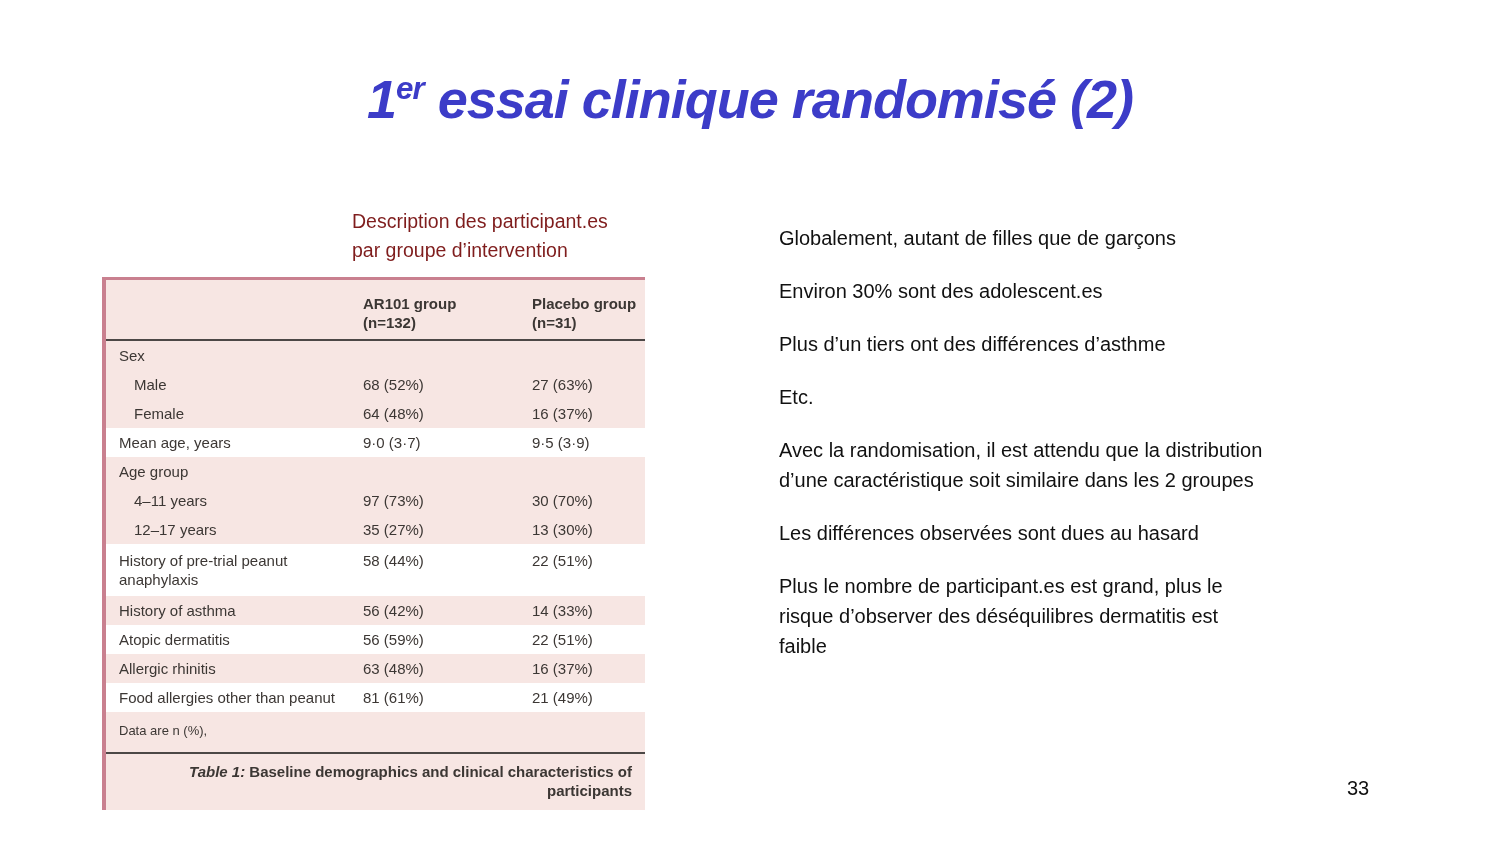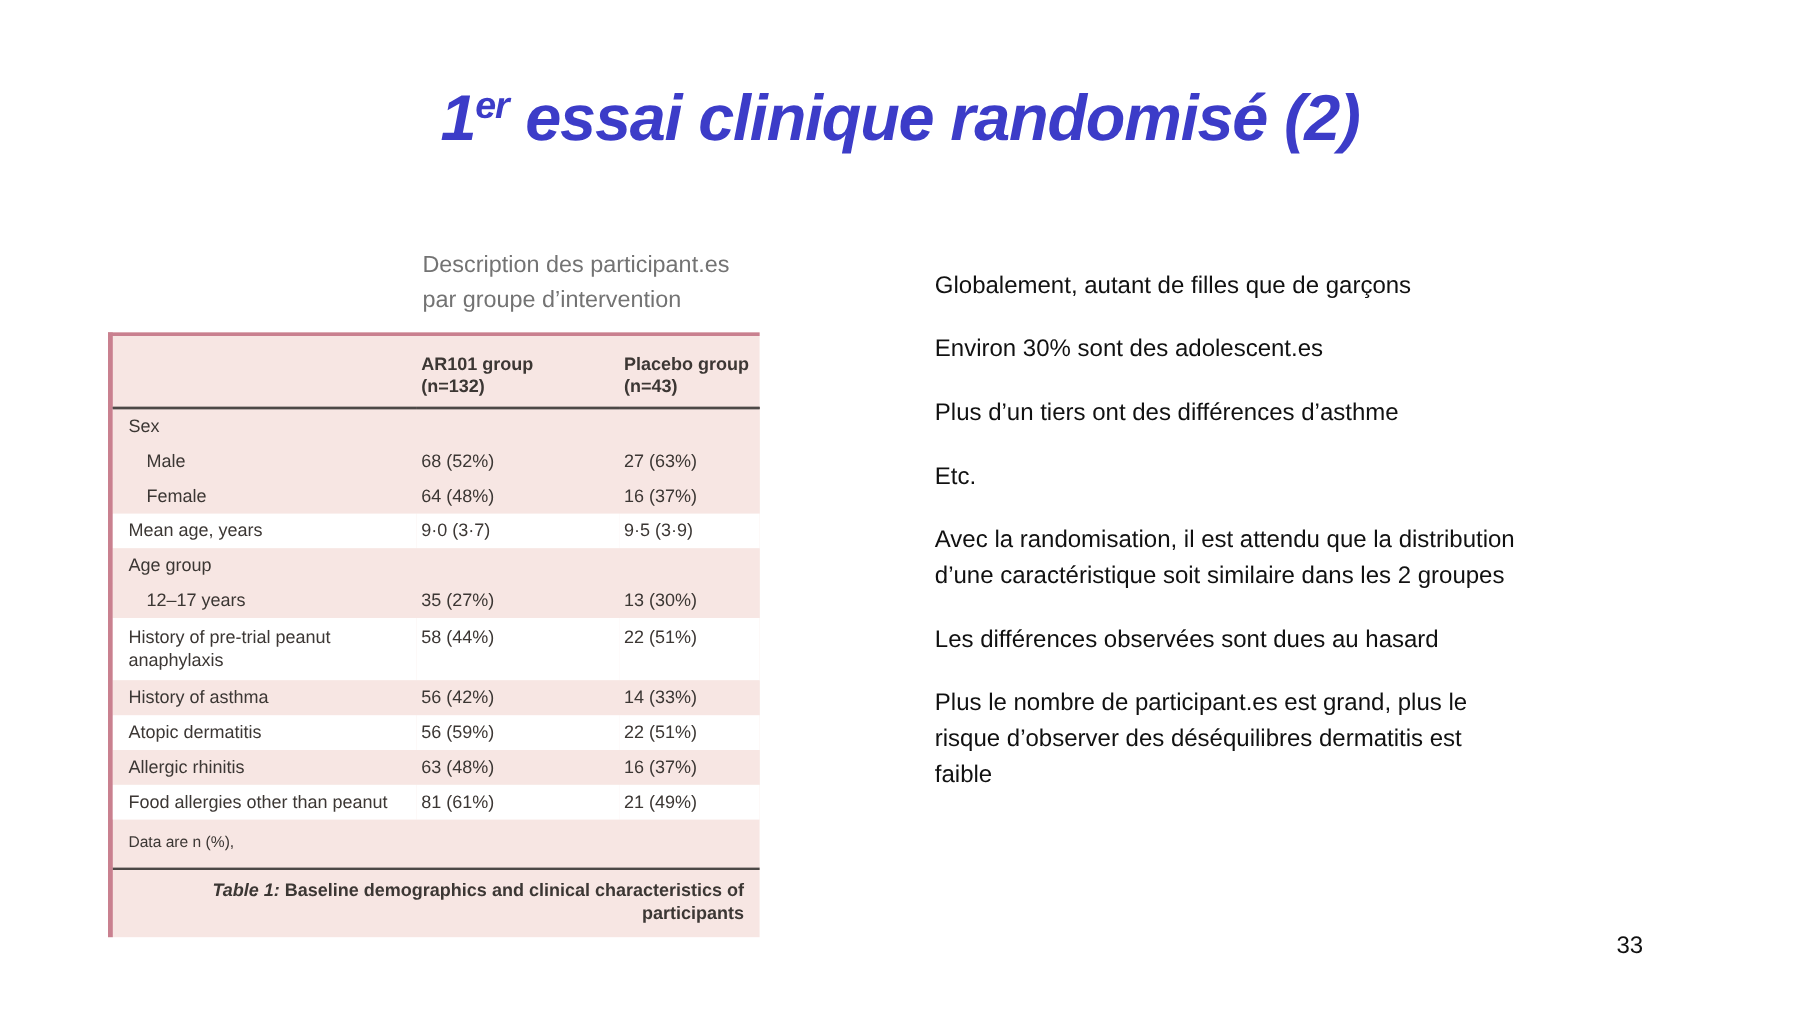--- a/index.html
+++ b/index.html
@@ -11,27 +11,27 @@
     position: absolute; left: 0; top: 68px; width: 1500px;
     text-align: center;
     font-size: 54px; font-weight: bold; font-style: italic;
     color: #3c3cc8; letter-spacing: -1px;
   }
   .slide-title sup { font-size: 58%; vertical-align: super; line-height: 0; }
 
   
   .table-topcaption {
     position: absolute; left: 352px; top: 207px;
-    font-size: 19.5px; line-height: 29px; color: #737373;
+    font-size: 19.5px; line-height: 29px; color: #7f1d1d;
     white-space: pre-line;
   }
 
   
   .lancet-table {
-    position: absolute; left: 90px; top: 277px; width: 543px;
+    position: absolute; left: 102px; top: 277px; width: 543px;
     background: #f7e6e3;
     border-left: 4px solid #c9808f;
     border-top: 3px solid #c9808f;
     color: #3c3734;
   }
   .lancet-table table {
     width: 100%; border-collapse: collapse; table-layout: fixed;
     font-size: 15px; line-height: 19px; color: #3c3734;
   }
   .lancet-table col.c-label   { width: 253px; }
@@ -104,21 +104,21 @@
       </colgroup>
     <thead>
       <tr>
         <th class="lbl"></th>
         <th>
           <span>AR101 group</span>
           <span>(n=132)</span>
         </th>
         <th>
           <span>Placebo group</span>
-          <span>(n=43)</span>
+          <span>(n=31)</span>
         </th>
       </tr>
     </thead>
     <tbody>
       <tr class="pink">
         <td class="lbl">Sex</td>
         <td></td>
         <td></td>
       </tr>
       <tr class="pink sub">
@@ -133,20 +133,25 @@
       </tr>
       <tr class="white">
         <td class="lbl">Mean age, years</td>
         <td>9·0 (3·7)</td>
         <td>9·5 (3·9)</td>
       </tr>
       <tr class="pink">
         <td class="lbl">Age group</td>
         <td></td>
         <td></td>
+      </tr>
+      <tr class="pink sub">
+        <td class="lbl">4–11 years</td>
+        <td>97 (73%)</td>
+        <td>30 (70%)</td>
       </tr>
       <tr class="pink sub">
         <td class="lbl">12–17 years</td>
         <td>35 (27%)</td>
         <td>13 (30%)</td>
       </tr>
       <tr class="white tall">
         <td class="lbl">History of pre-trial peanut
 anaphylaxis</td>
         <td>58 (44%)</td>

